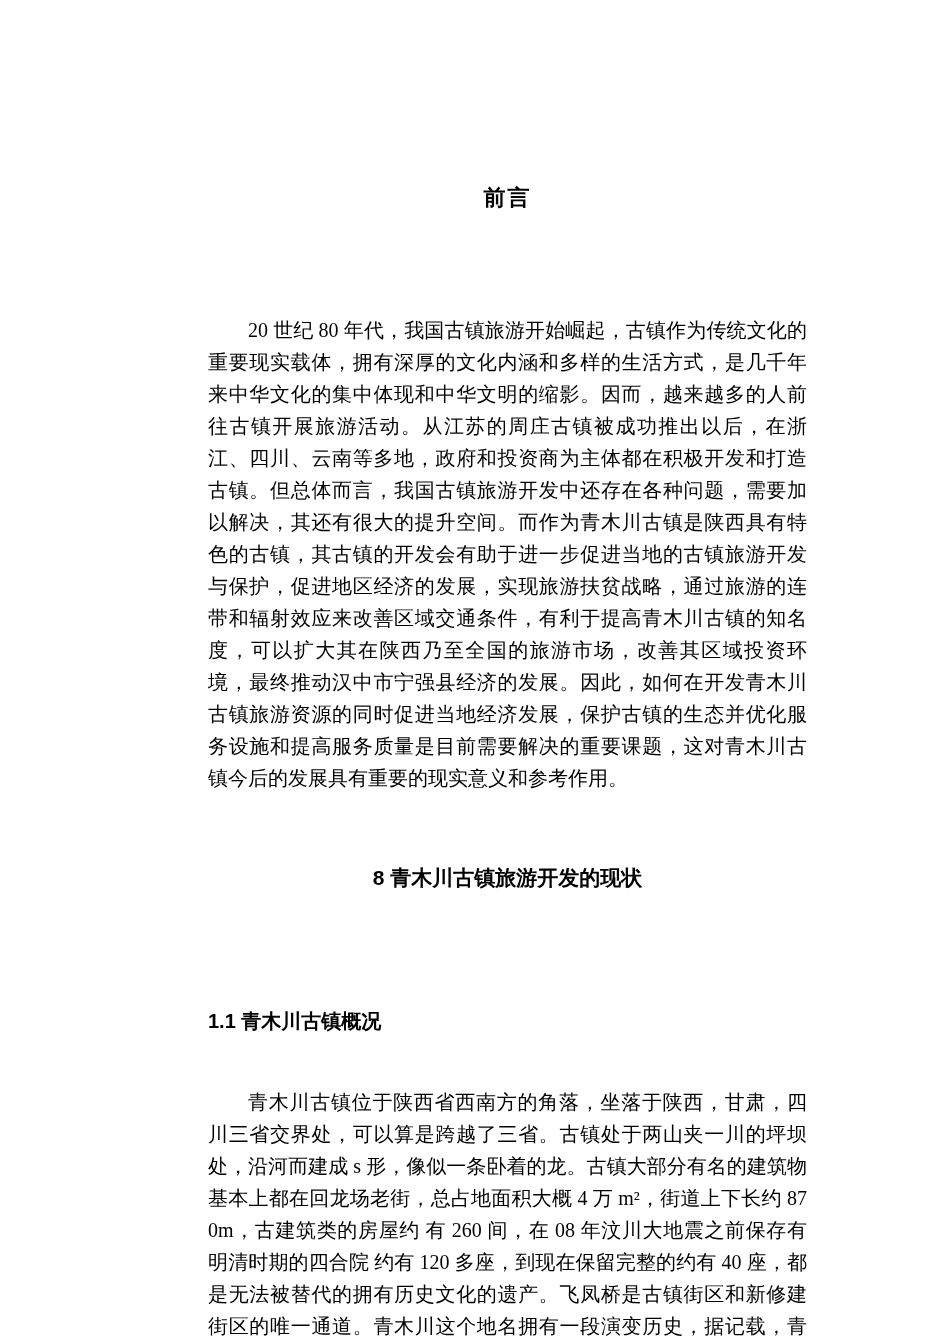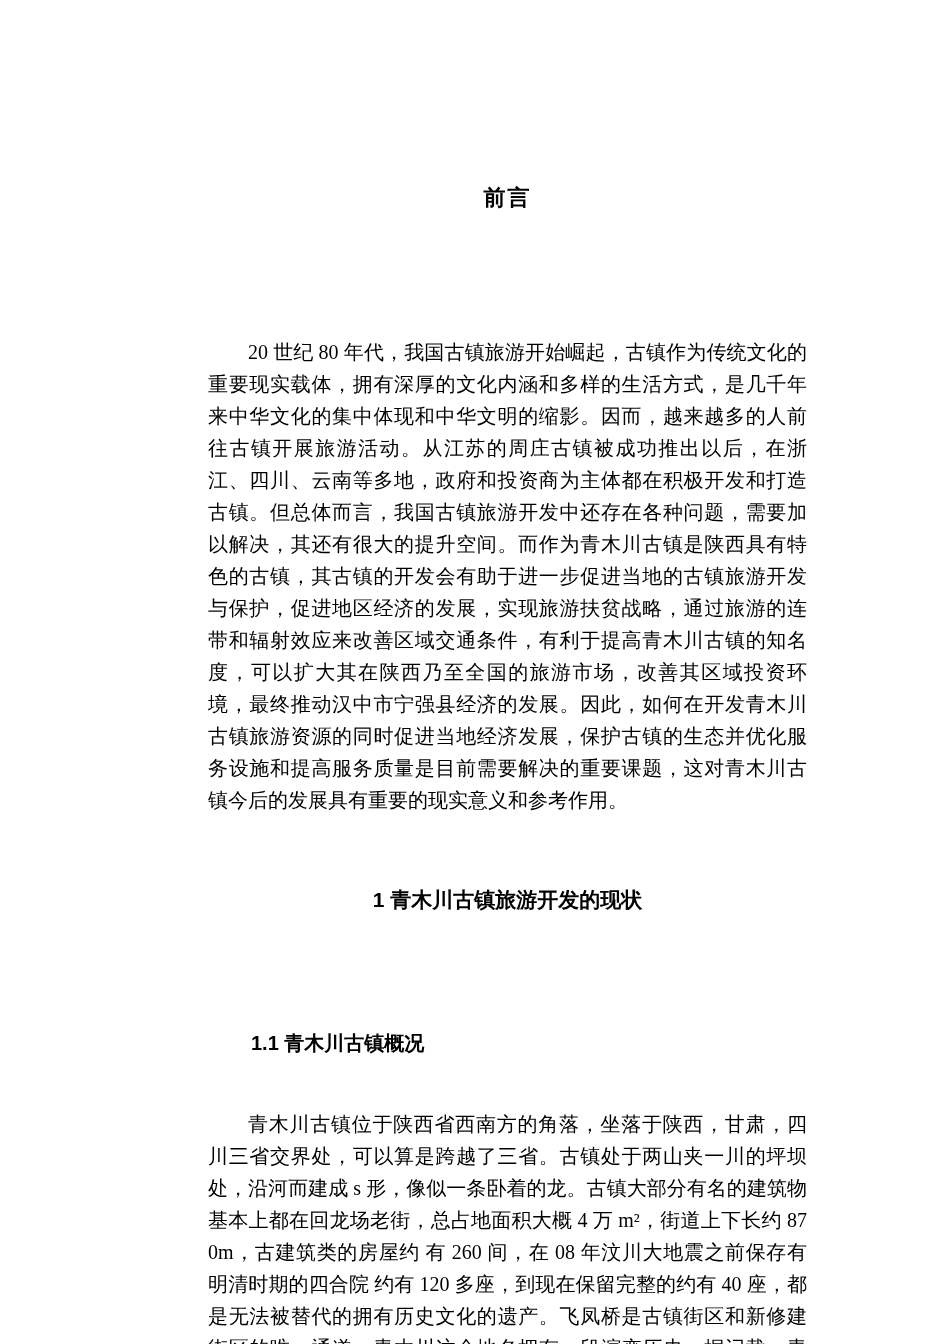--- a/index.html
+++ b/index.html
@@ -39,56 +39,55 @@
   .body-para {
     font-size: 20px;
     line-height: 32px;
     text-align: justify;
     text-justify: inter-ideograph;
     text-indent: 2em;
     word-break: break-all;
   }
 
   .para-preface {
-    margin-top: 92px;
+    margin-top: 70px;
   }
 
   .section-title {
     font-family: "Liberation Sans", "DejaVu Sans", sans-serif;
     font-size: 21px;
     font-weight: bold;
     text-align: center;
     line-height: 28px;
     margin-top: 38px;
   }
 
   .subsection-title {
     font-family: "Liberation Sans", "DejaVu Sans", sans-serif;
     font-size: 20px;
     font-weight: bold;
     text-align: left;
     line-height: 26px;
     margin-top: 84px;
-    margin-left: 43px;
   }
 
   .para-section {
     margin-top: 20px;
   }
 </style>
 </head>
 <body>
 
 <div class="page">
   <div class="content">
 
     <h1 class="doc-title">前言</h1>
 
     <p class="body-para para-preface">20 世纪 80 年代，我国古镇旅游开始崛起，古镇作为传统文化的重要现实载体，拥有深厚的文化内涵和多样的生活方式，是几千年来中华文化的集中体现和中华文明的缩影。因而，越来越多的人前往古镇开展旅游活动。从江苏的周庄古镇被成功推出以后，在浙江、四川、云南等多地，政府和投资商为主体都在积极开发和打造古镇。但总体而言，我国古镇旅游开发中还存在各种问题，需要加以解决，其还有很大的提升空间。而作为青木川古镇是陕西具有特色的古镇，其古镇的开发会有助于进一步促进当地的古镇旅游开发与保护，促进地区经济的发展，实现旅游扶贫战略，通过旅游的连带和辐射效应来改善区域交通条件，有利于提高青木川古镇的知名度，可以扩大其在陕西乃至全国的旅游市场，改善其区域投资环境，最终推动汉中市宁强县经济的发展。因此，如何在开发青木川古镇旅游资源的同时促进当地经济发展，保护古镇的生态并优化服务设施和提高服务质量是目前需要解决的重要课题，这对青木川古镇今后的发展具有重要的现实意义和参考作用。</p>
 
-    <h2 class="section-title">1 青木川古镇旅游开发的现状</h2>
+    <h2 class="section-title">8 青木川古镇旅游开发的现状</h2>
 
     <h3 class="subsection-title">1.1 青木川古镇概况</h3>
 
     <p class="body-para para-section">青木川古镇位于陕西省西南方的角落，坐落于陕西，甘肃，四川三省交界处，可以算是跨越了三省。古镇处于两山夹一川的坪坝处，沿河而建成 s 形，像似一条卧着的龙。古镇大部分有名的建筑物基本上都在回龙场老街，总占地面积大概 4 万 m²，街道上下长约 870m，古建筑类的房屋约 有 260 间，在 08 年汶川大地震之前保存有明清时期的四合院 约有 120 多座，到现在保留完整的约有 40 座，都是无法被替代的拥有历史文化的遗产。飞凤桥是古镇街区和新修建街区的唯一通道。青木川这个地名拥有一段演变历史，据记载，青木川最早的时候叫草场坝，是四川境内的羌族和汉族的混居的区域。建成于明朝成化年间；同治年间因经济文化的发展，改名永宁里；光绪年间又改名宁羌州西路 18 牌；到民国时期经济发展迅速，并改名凤凰乡；新中国成立后，根据当地的一棵大青树，最终改名为青木川。</p>
 
   </div>
 </div>
 
 </body></html>

